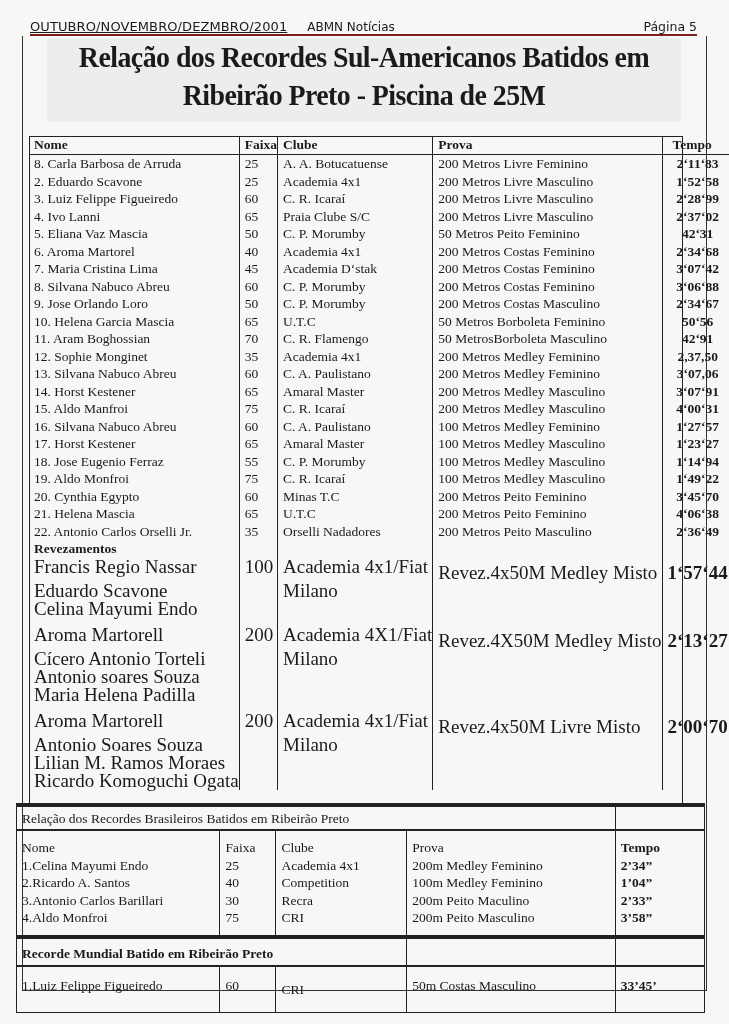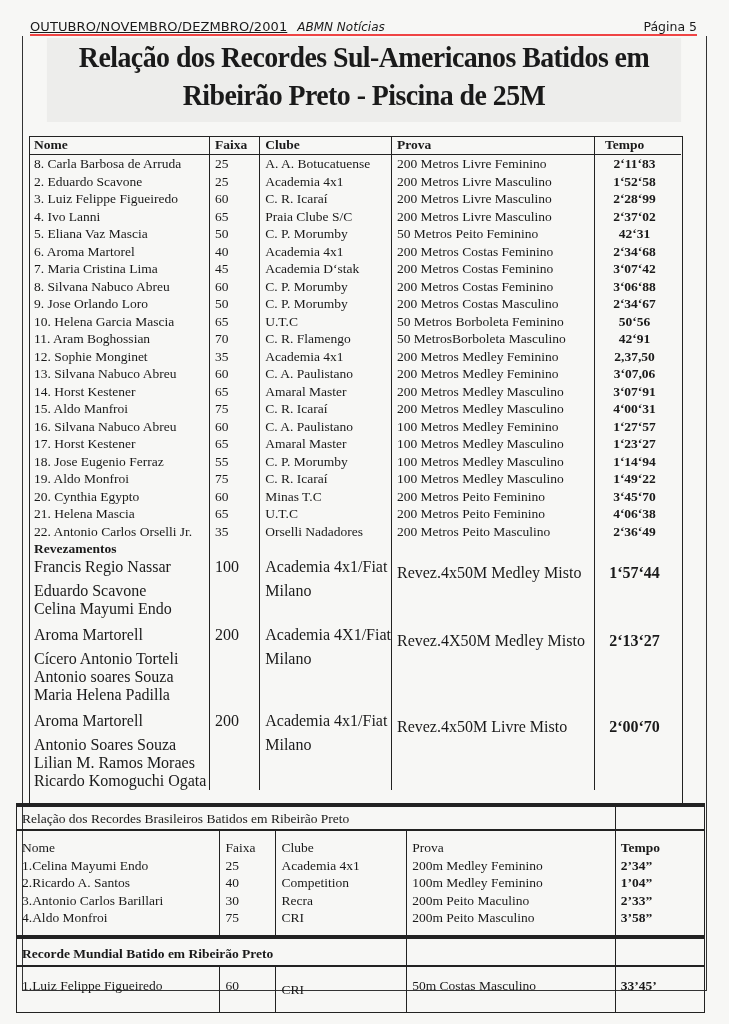--- a/index.html
+++ b/index.html
@@ -2,25 +2,25 @@
 <html><head>
 <meta charset="utf-8">
 <style>
   html, body { margin: 0; padding: 0; }
   body {
     width: 729px; height: 1024px; background: #f7f7f5; position: relative;
     font-family: "Liberation Serif", serif; color: #1a1a1a; overflow: hidden;
   }
   .header {
     position: absolute; left: 30px; top: 15px; width: 667px; height: 19px;
-    border-bottom: 2px solid #ef4444; font-family: "DejaVu Sans", sans-serif;
+    border-bottom: 2px solid #7f1d1d; font-family: "DejaVu Sans", sans-serif;
     font-size: 13px; display: flex; align-items: flex-end;
   }
   .header .issue { text-decoration: underline; letter-spacing: 0.1px; }
-  .header .pub { margin-left: 10px; font-size: 12px; font-style: italic; }
+  .header .pub { margin-left: 20px; font-size: 12px; }
   .header .page { margin-left: auto; font-size: 12.5px; }
   .frame {
     position: absolute; left: 22px; top: 36px; width: 683px; height: 954px;
     border-left: 1px solid #333; border-right: 1px solid #333; border-bottom: 1px solid #333;
   }
   .title {
     position: absolute; left: 23px; top: 38px; width: 682px; height: 84px;
     background: #ededeb; text-align: center; font-weight: bold;
     font-size: 30px; line-height: 38px; font-family: "Liberation Serif", serif;
     letter-spacing: -0.6px; transform: scaleX(0.93); transform-origin: center;
@@ -30,21 +30,21 @@
   .main { left: 29px; top: 136px; width: 652px; }
   .main td, .main th { padding: 0 0 0 5px; line-height: 17.5px; vertical-align: top; white-space: nowrap; }
   .main th { text-align: left; font-weight: bold; border-bottom: 1px solid #222; height: 18px; }
   .main .c1 { width: 176px; border-right: 1px solid #222; }
   .main .c2 { width: 48px; border-right: 1px solid #222; }
   .main .c3 { width: 120px; border-right: 1px solid #222; }
   .main .c4 { width: 200px; border-right: 1px solid #222; }
   .main .c5 { width: 70px; font-weight: bold; text-align: center; padding-right: 12px; }
   .main th.c5 { text-align: left; padding-left: 10px; }
   .mainbox { position: absolute; left: 29px; top: 136px; width: 652px; height: 668px; border: 1px solid #222; border-top: 1px solid #222; pointer-events: none; }
-  .relay td { line-height: 18px; font-size: 16px; }
+  .relay td { line-height: 18px; font-size: 19px; }
   .relay-gap td { height: 8px; }
   .sec-head { font-weight: bold; }
   .bottom { left: 16px; top: 803px; width: 689px; border: 1px solid #222; }
   .bottom td { padding: 0 0 0 5px; font-size: 13.5px; line-height: 17.5px; vertical-align: top; white-space: nowrap; }
   .bottom .b1 { width: 190px; border-right: 1px solid #222; }
   .bottom .b2 { width: 48px; border-right: 1px solid #222; }
   .bottom .b3 { width: 120px; border-right: 1px solid #222; }
   .bottom .b4 { width: 195px; border-right: 1px solid #222; }
   .bottom .b5 { width: 80px; font-weight: bold; }
   .thickrule td { border-top: 4px solid #222; }

